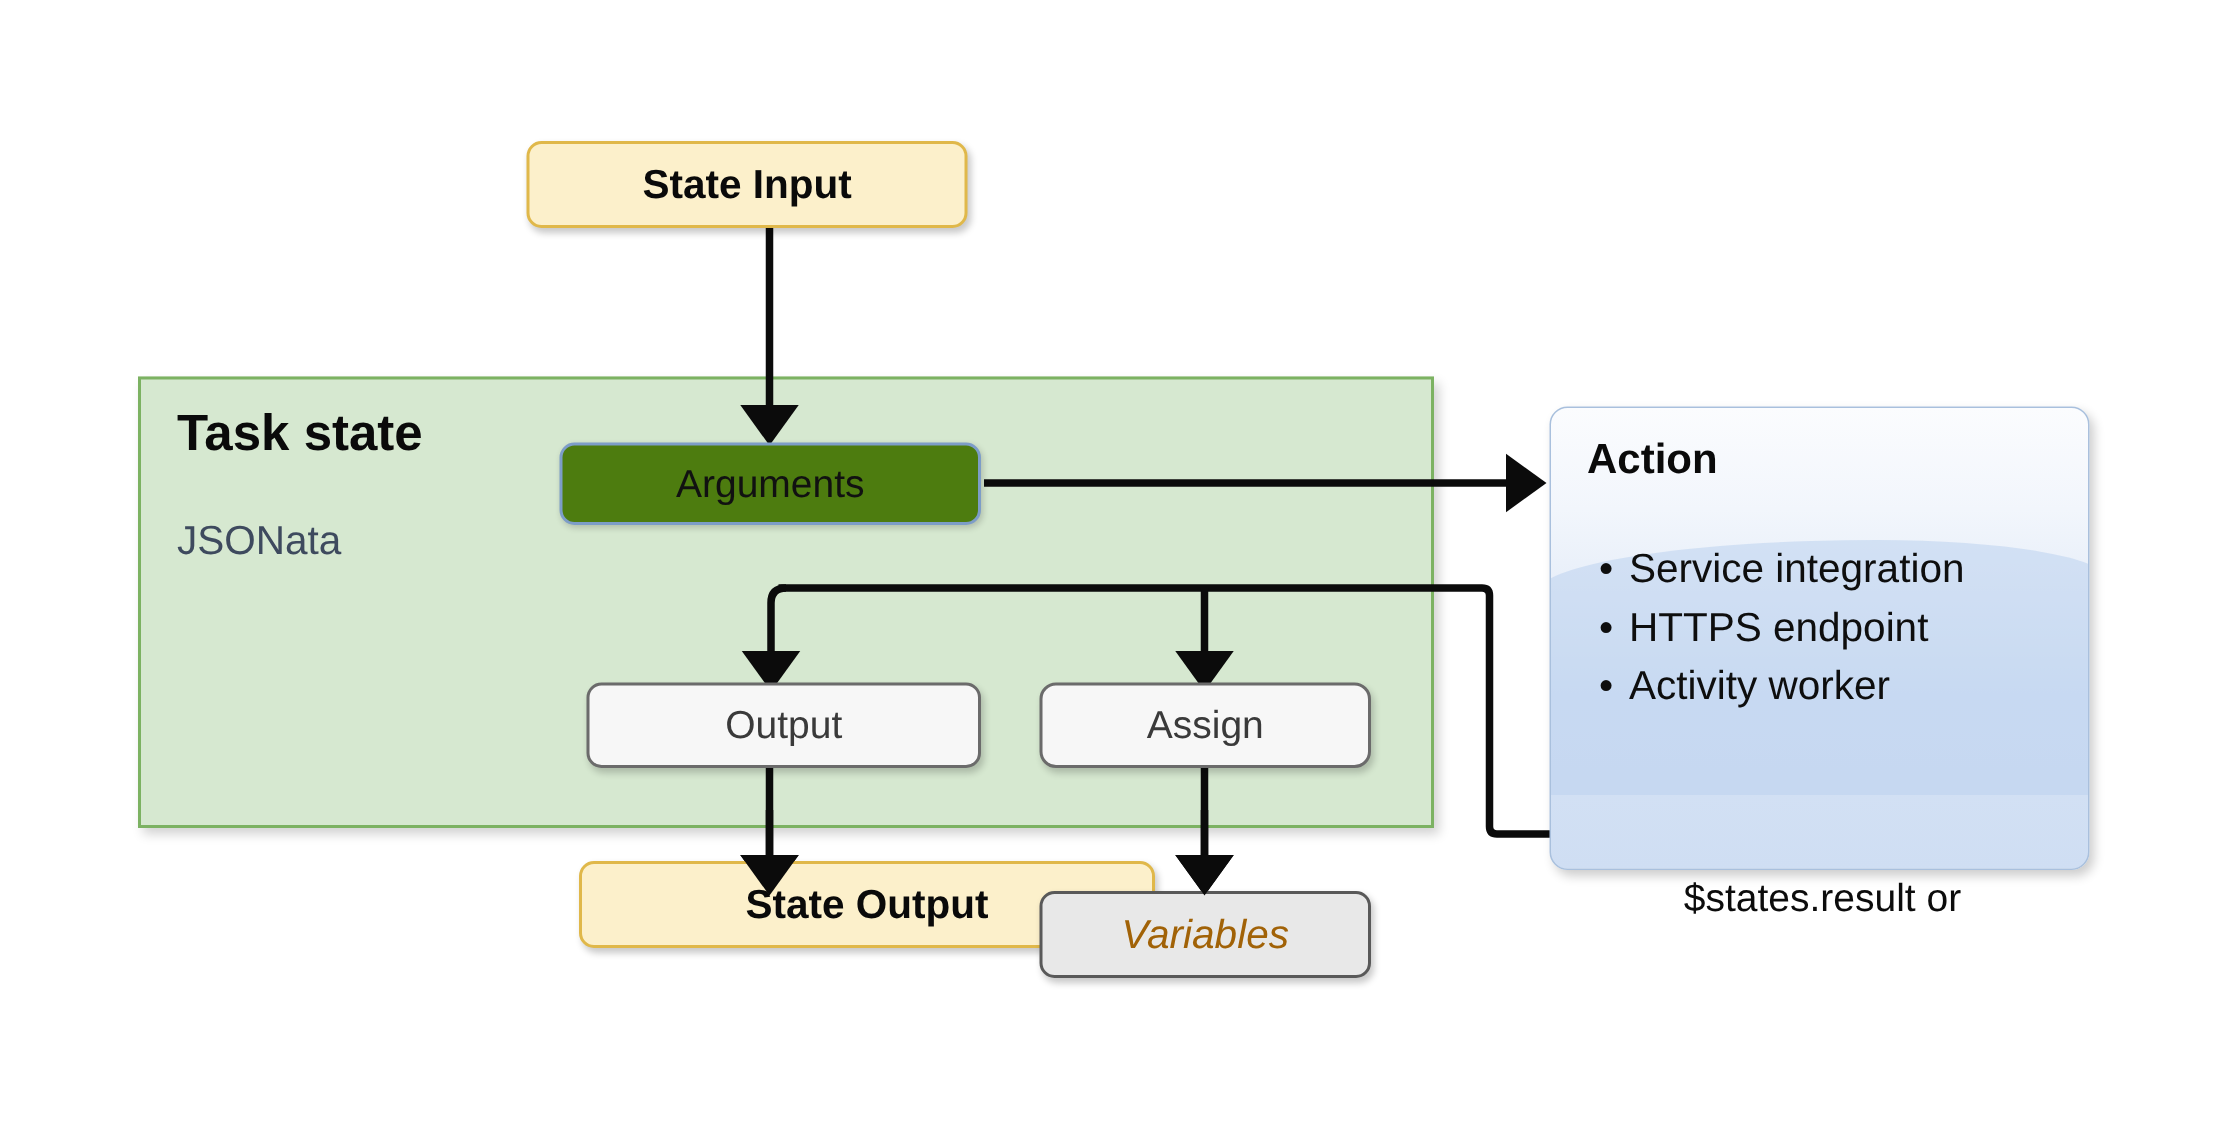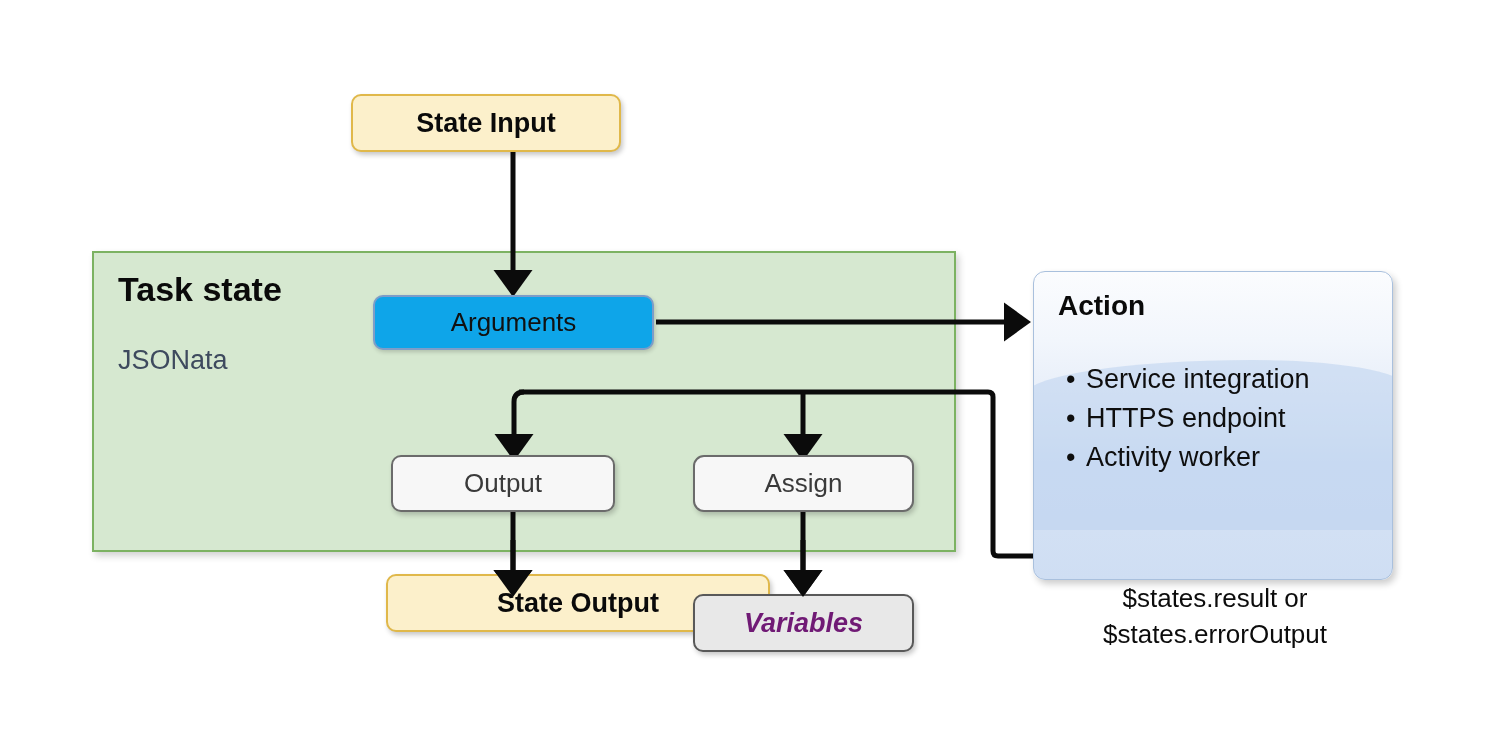--- a/index.html
+++ b/index.html
@@ -33,42 +33,42 @@
   .box-yellow {
     background: #fcf0cb;
     border: 2px solid #e0b84a;
     font-weight: bold;
     font-size: 27px;
     color: #0a0a0a;
     box-shadow: 2px 3px 5px rgba(0,0,0,0.22);
   }
 
   .box-blue {
-    background: #0ea5e9;
+    background: #4d7c0f;
     border: 2px solid #7d9dc8;
     font-size: 26px;
     color: #111111;
     box-shadow: 1px 2px 4px rgba(0,0,0,0.18);
   }
 
   .box-white {
     background: #f7f7f7;
     border: 2px solid #6b6b6b;
     font-size: 26px;
     color: #3a3a3a;
     box-shadow: 2px 3px 5px rgba(0,0,0,0.20);
   }
 
   .box-gray {
     background: #e8e8e8;
     border: 2px solid #595959;
     font-size: 27px;
     font-style: italic;
-    font-weight: 700;
-    color: #701a75;
+    font-weight: 400;
+    color: #a16207;
     box-shadow: 2px 3px 5px rgba(0,0,0,0.22);
   }
 
   
   #task-panel {
     position: absolute;
     left: 92px;
     top: 251px;
     width: 864px;
     height: 301px;
@@ -222,29 +222,29 @@
 
     <path class="wire" d="M524,392 Q514,392 514,402 L514,452" marker-end="url(#ah)"></path>
 
     <path class="wire" d="M803,392 L803,452" marker-end="url(#ah)"></path>
 
     <path class="wire" d="M513,512 L513,588" marker-end="url(#ah)"></path>
 
     <path class="wire" d="M803,512 L803,588" marker-end="url(#ah)"></path>
   </svg>
 
-  <div class="box box-yellow" style="left:351px; top:94px; width:270px; height:58px;">
+  <div class="box box-yellow" style="left:351px; top:94px; width:294px; height:58px;">
     <span>State Input</span>
   </div>
 
   <div class="box box-blue" style="left:373px; top:295px; width:281px; height:55px;">
     <span>Arguments</span>
   </div>
 
-  <div class="box box-white" style="left:391px; top:455px; width:224px; height:57px;">
+  <div class="box box-white" style="left:391px; top:455px; width:263px; height:57px;">
     <span>Output</span>
   </div>
 
   <div class="box box-white" style="left:693px; top:455px; width:221px; height:57px;border-radius:11px;">
     <span>Assign</span>
   </div>
 
   <div class="box box-yellow" style="left:351px; top:574px; width:384px; height:58px;margin-left:35px;">
     <span>State Output</span>
   </div>
@@ -269,16 +269,15 @@
         <path d="M0,0.6 L0,8.4 L5.4,4.5 z" fill="#0b0b0b"></path>
       </marker>
     </defs>
     <path class="wire" d="M513,540 L513,588" marker-end="url(#ah2)"></path>
     <path class="wire" d="M803,540 L803,588" marker-end="url(#ah2)"></path>
   </svg>
 
 
   <div class="edge-label multi" style="left:1070px; top:580px; width:290px;">
     <div>$states.result or</div>
-    <div>$states.errorOutput</div>
   </div>
 
 </div>
 
 </body></html>

